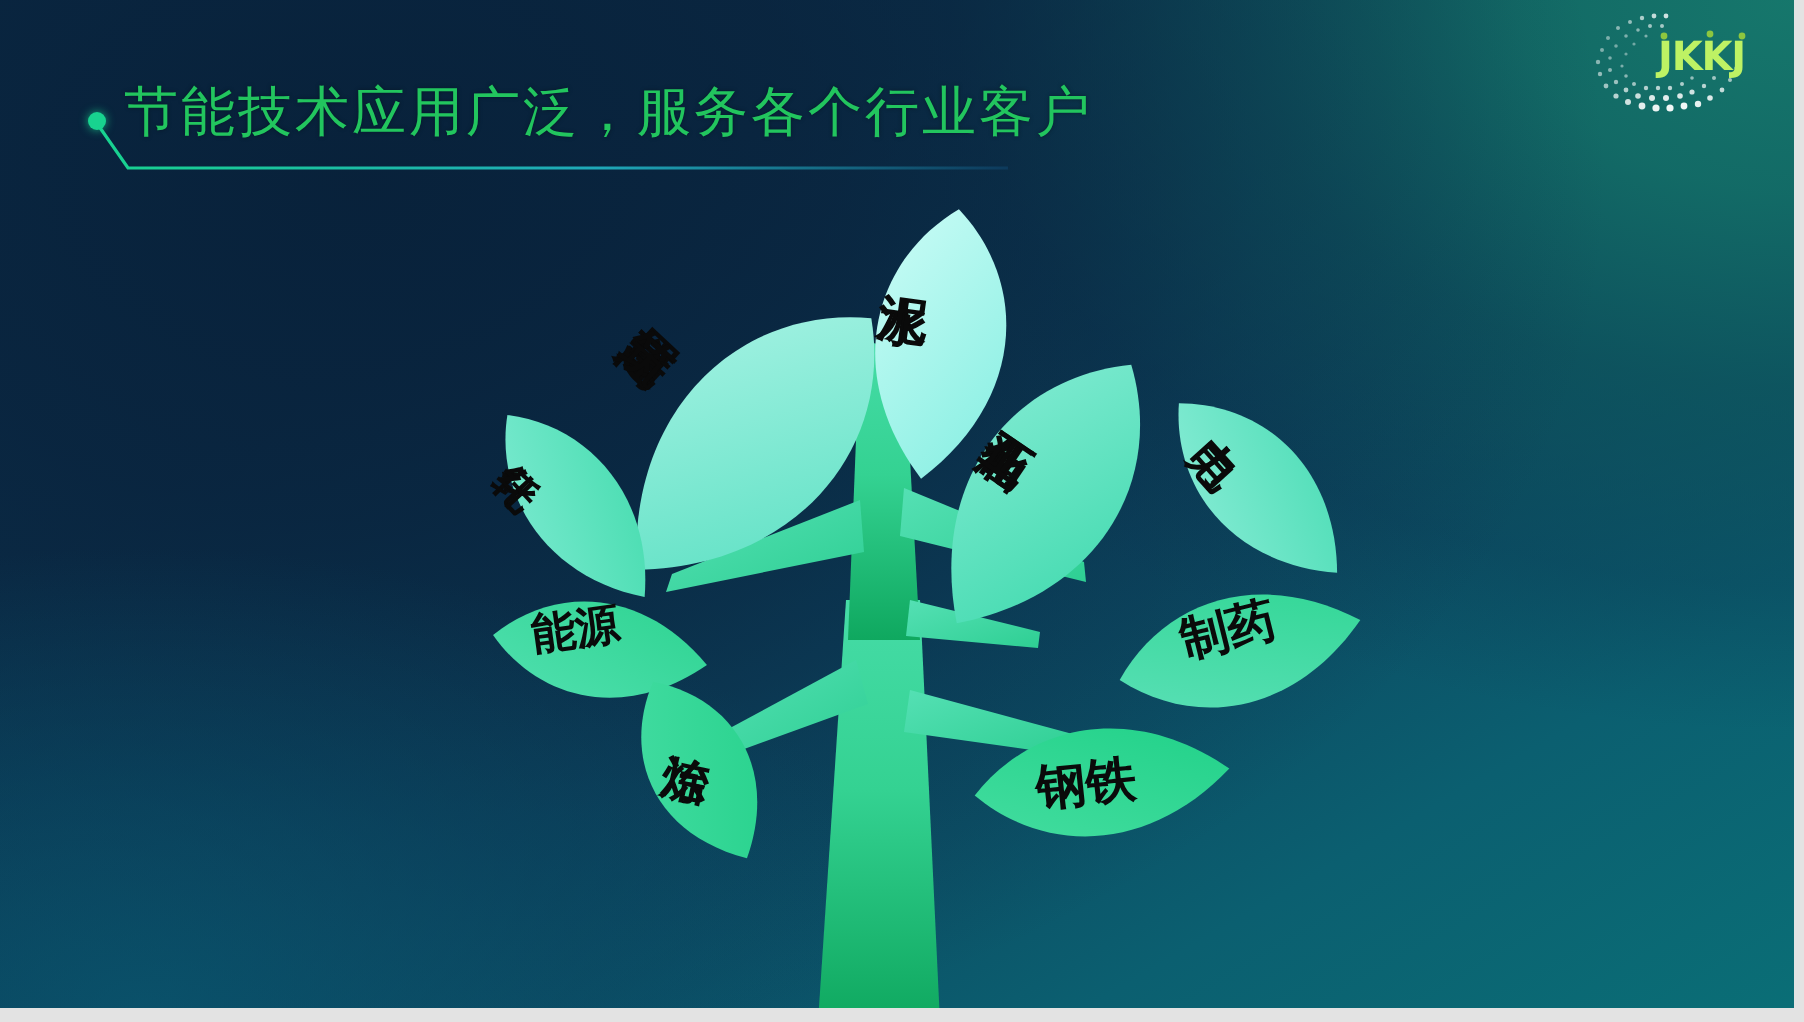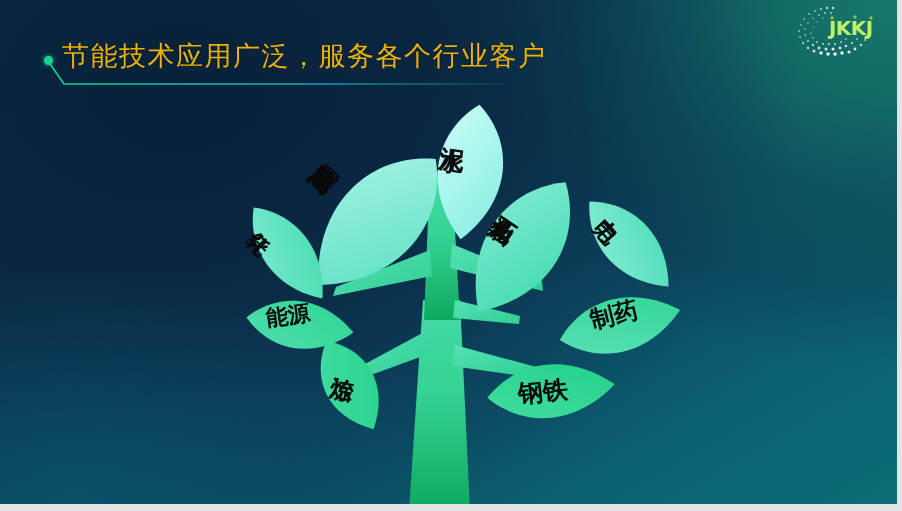--- a/index.html
+++ b/index.html
@@ -72,21 +72,21 @@
   }
   .title-rule{
     position:absolute;left:2px;top:22px;
     width:460px;height:26px;
     pointer-events:none;
   }
   .title-text{
     position:absolute;left:18px;top:0px;
     font-family:"DejaVu Sans","Liberation Sans",sans-serif;
     font-size:27px;
-    color:#eab308;
+    color:#22c55e;
     letter-spacing:1.5px;
     white-space:nowrap;
     text-shadow:0 0 2px rgba(0,0,0,0.35);
   }
 
   
   .tree{
     position:absolute;left:0;top:0;width:902px;height:511px;
     pointer-events:none;
   }

